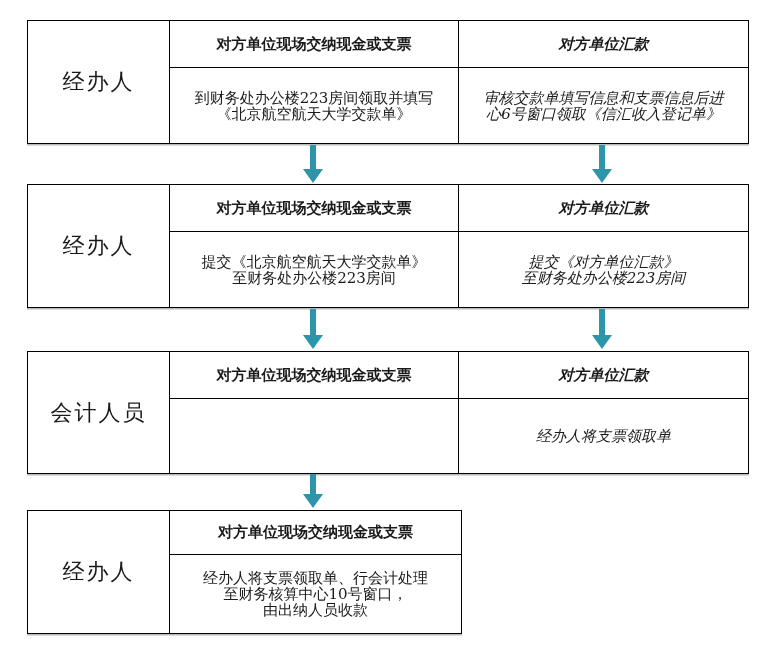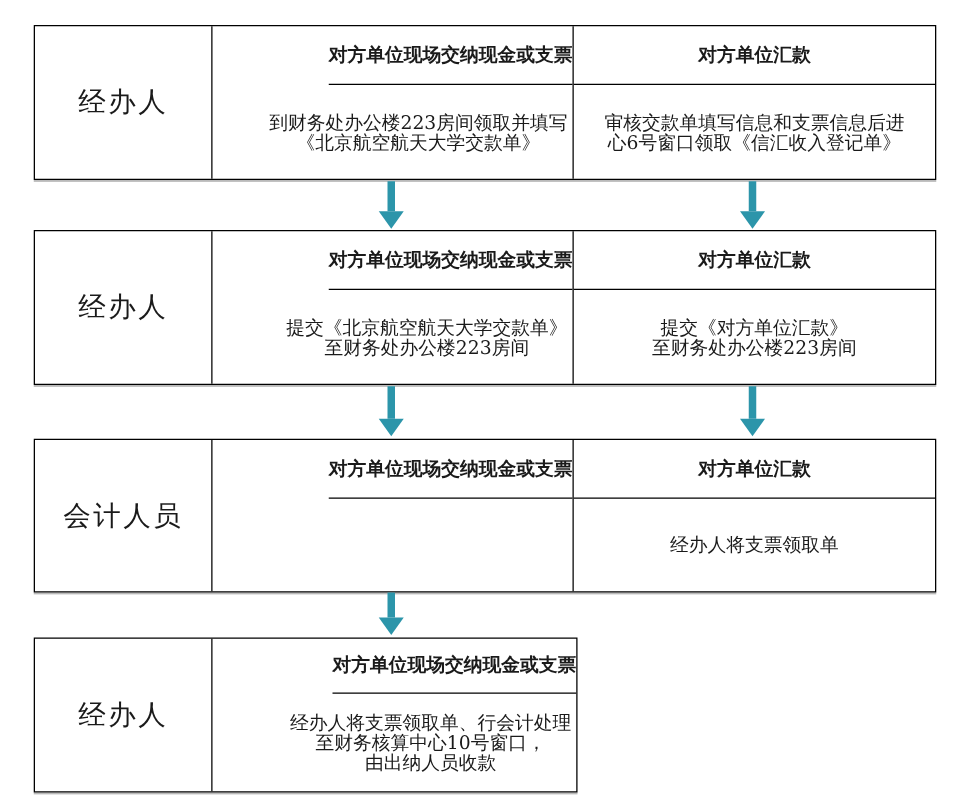--- a/index.html
+++ b/index.html
@@ -29,22 +29,22 @@
   .ptable.t3 { top: 351px; height: 123px; }
   .ptable.t4 { top: 510px; height: 124px; width: 435px; }
   .role-cell {
     flex: 0 0 142px;
     border-right: 1.5px solid #000;
     display: flex; align-items: center; justify-content: center;
     font-size: 22px;
     letter-spacing: 2px;
   }
   .col { display: flex; flex-direction: column; }
-  .col.c1 { flex: 0 0 288px; align-items: flex-end; }
-  .col.c2 { flex: 1 1 auto; border-left: 1.5px solid #000; }
+  .col.c1 { flex: 0 0 288px; }
+  .col.c2 { flex: 1 1 auto; border-left: 1.5px solid #000; font-style: italic; }
   .t4 .col.c1 { flex: 1 1 auto; }
   .col-header {
     height: 47px;
     border-bottom: 1.5px solid #000;
     display: flex; align-items: center; justify-content: center;
     font-weight: bold;
     font-size: 15px;
   }
   .t4 .col-header { height: 44px; }
   .col-body {

